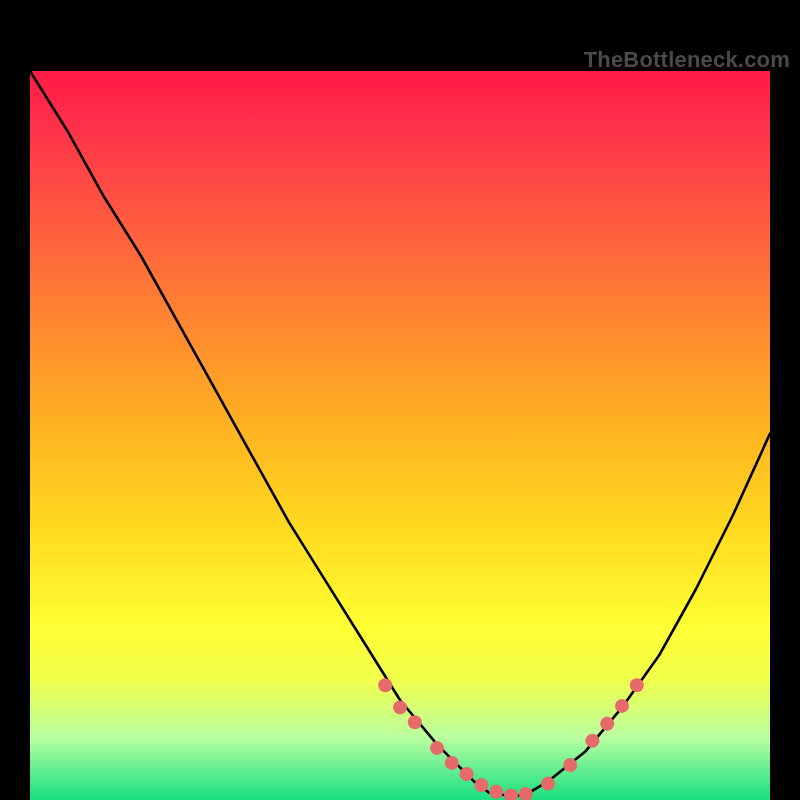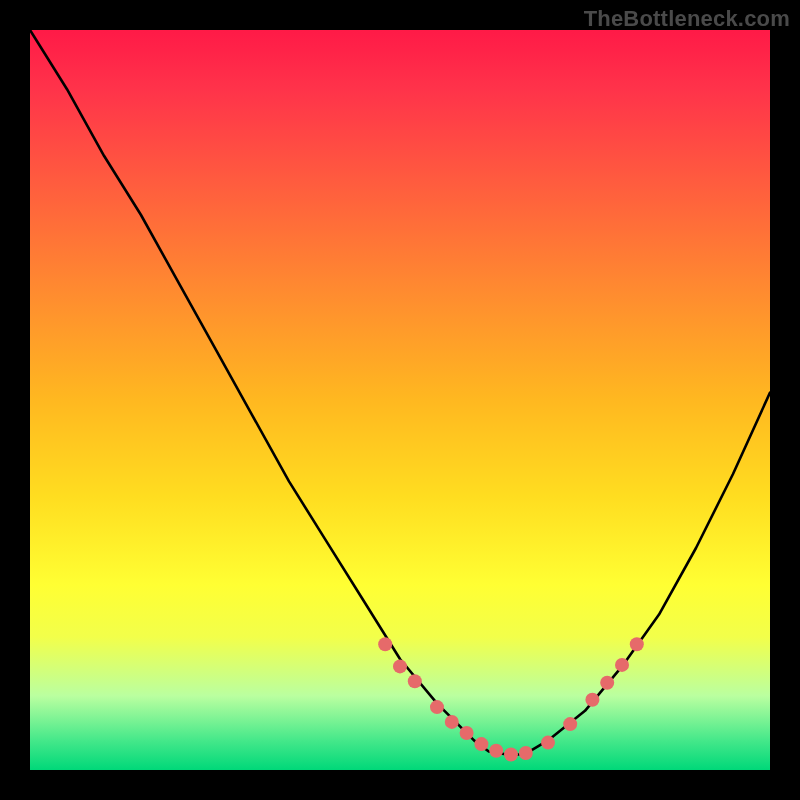--- a/index.html
+++ b/index.html
@@ -8,20 +8,21 @@
     width: 800px;
     height: 800px;
     background: #000;
     overflow: hidden;
     font-family: Arial, Helvetica, sans-serif;
   }
   .stage {
     position: relative;
     width: 800px;
     height: 720px;
+    margin-top: 41px;
   }
   .plot-area {
     position: absolute;
     left: 30px;
     top: 30px;
     width: 740px;
     height: 740px;
     background: linear-gradient(to bottom,
       #ff1a47 0%,
       #ff334a 8%,

